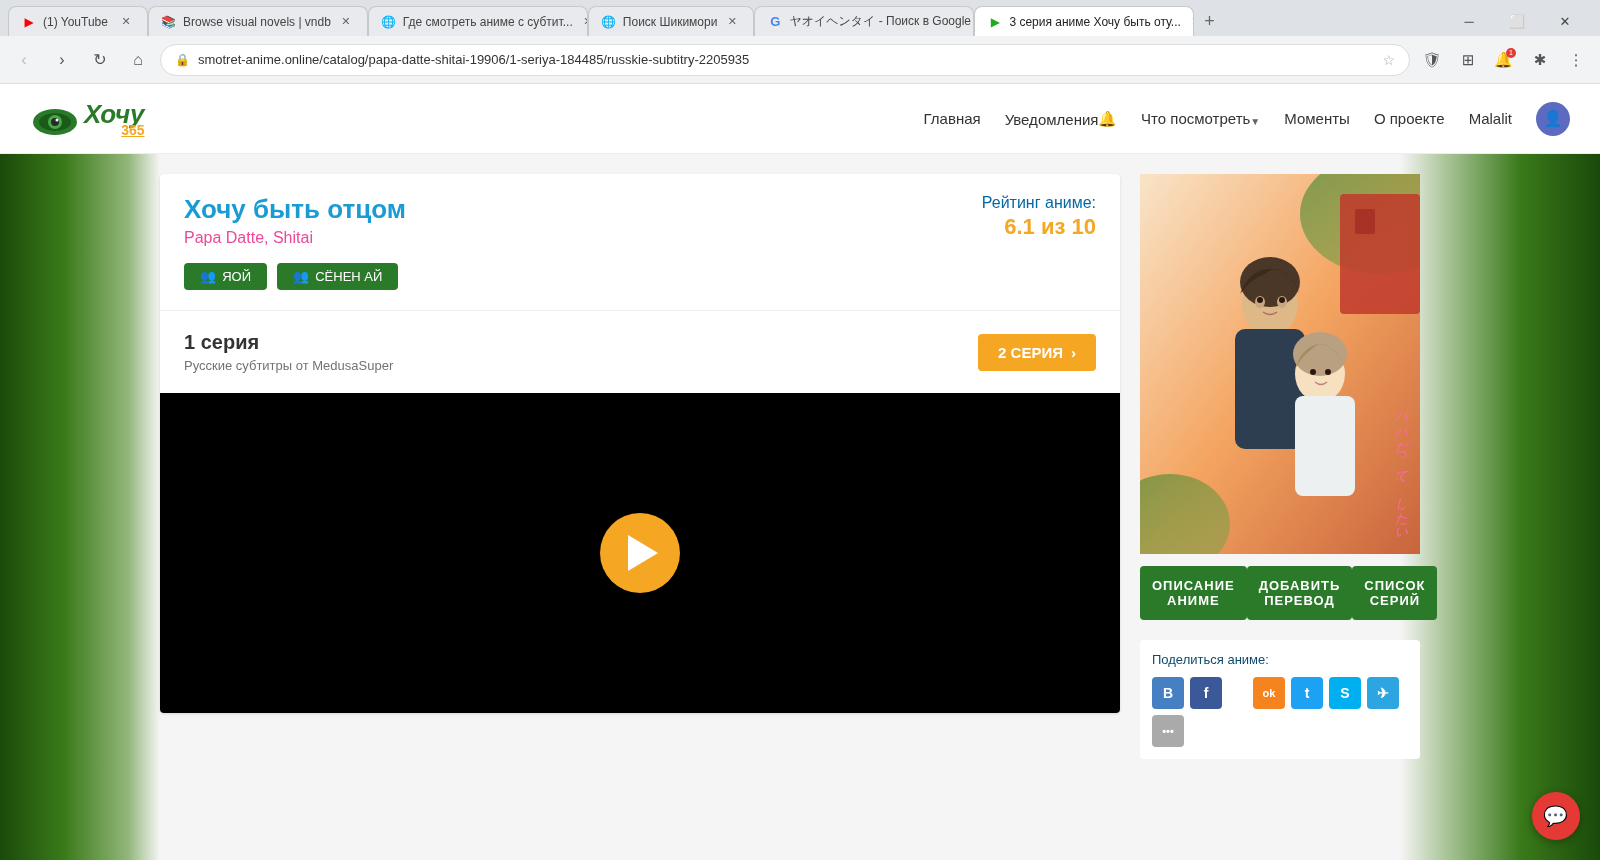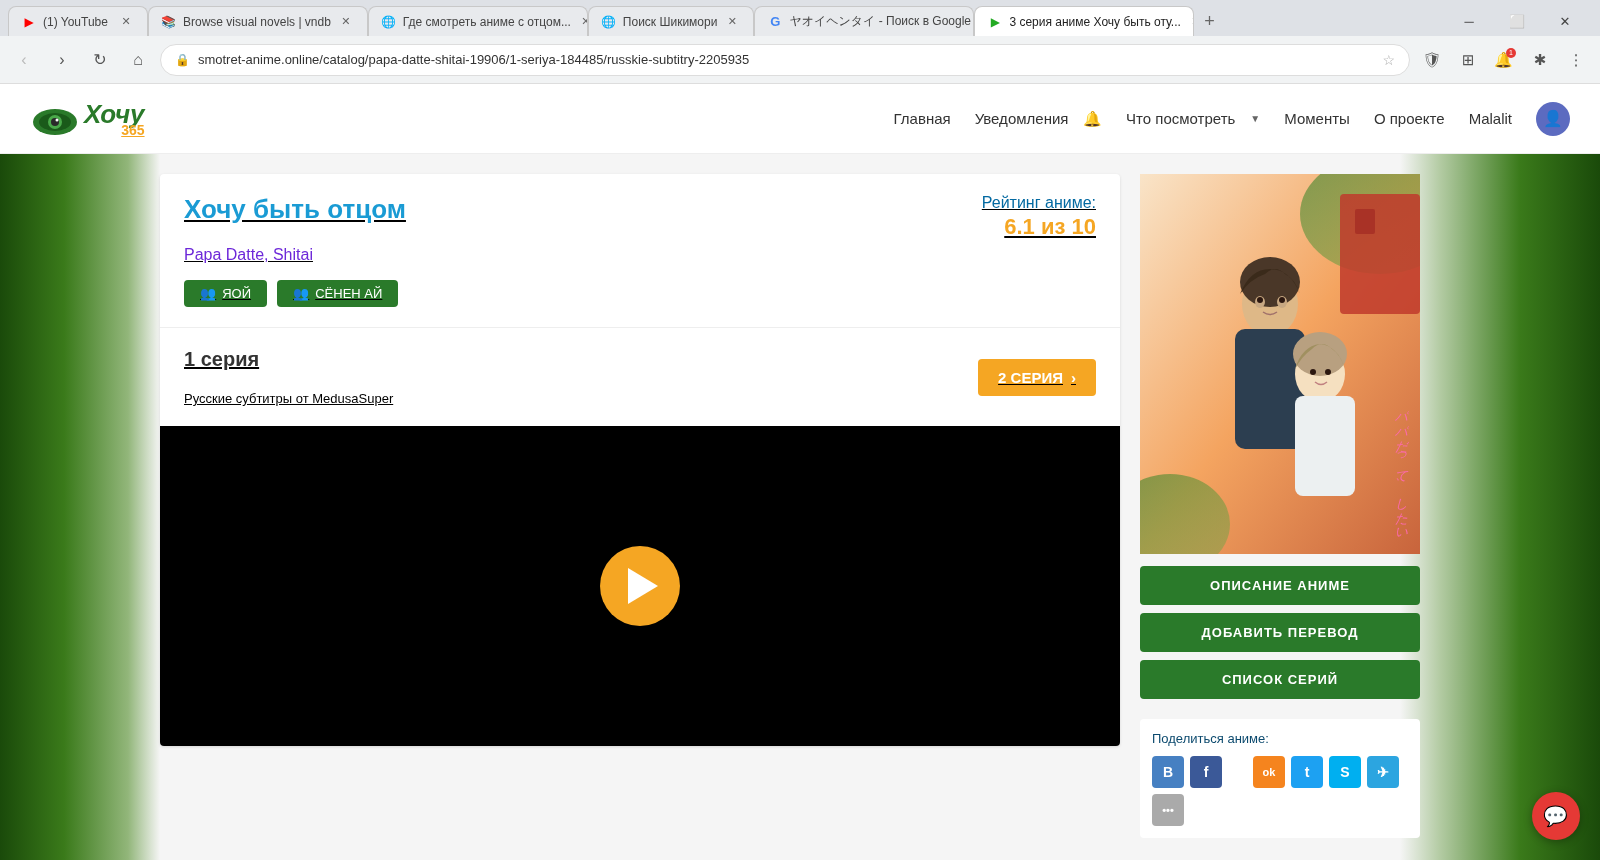--- a/index.html
+++ b/index.html
@@ -219,22 +219,22 @@
       gap: 24px;
     }
     .nav-link {
       font-size: 15px;
       color: #333;
       cursor: pointer;
       text-decoration: none;
     }
     .nav-with-icon {
       display: flex;
-      align-items: center;
-      gap: 15px;
+      align-items: flex-end;
+      gap: 0;
     }
     .nav-dropdown-arrow {
       font-size: 10px;
       color: #666;
     }
     .user-avatar {
       width: 34px;
       height: 34px;
       border-radius: 50%;
       background: #5c6bc0;
@@ -258,39 +258,38 @@
     }
 
     
     .content-panel {
       background: #fff;
       border-radius: 4px;
       width: 992px;
       box-shadow: 0 1px 3px rgba(0,0,0,0.12);
       overflow: hidden;
       margin-left: 160px;
-      text-decoration: underline;
     }
 
     
     .title-section {
       padding: 20px 24px;
       display: flex;
       justify-content: space-between;
       align-items: flex-start;
     }
     .anime-title {
       font-size: 26px;
       font-weight: bold;
       color: #1a9bd4;
     }
     .anime-subtitle {
       font-size: 16px;
-      color: #6d28d9;
-      margin-top: 21px;
+      color: #ec4899;
+      margin-top: 4px;
     }
     .genre-tags {
       display: flex;
       gap: 10px;
       margin-top: 16px;
     }
     .genre-tag {
       background: #2a7a2a;
       color: white;
       font-size: 13px;
@@ -324,22 +323,22 @@
       justify-content: space-between;
       align-items: center;
     }
     .episode-title {
       font-size: 20px;
       font-weight: bold;
       color: #333;
     }
     .episode-subtitle {
       font-size: 13px;
-      color: #000000;
-      margin-top: 20px;
+      color: #737373;
+      margin-top: 4px;
       text-align: center;
     }
     .next-episode-btn {
       background: #f5a623;
       color: white;
       font-size: 15px;
       font-weight: bold;
       padding: 10px 20px;
       border-radius: 4px;
       cursor: pointer;
@@ -382,22 +381,22 @@
     .right-sidebar {
       width: 280px;
       display: flex;
       flex-direction: column;
       gap: 0;
       margin-right: 180px;
     }
 
     .action-buttons {
       display: flex;
-      flex-direction: column;
-      gap: 8px;
+      flex-direction: row;
+      gap: 0;
       padding: 12px 0;
     }
     .action-btn {
       background: #2a7a2a;
       color: white;
       font-size: 13px;
       font-weight: bold;
       padding: 12px;
       text-align: center;
       cursor: pointer;
@@ -527,21 +526,21 @@
     </div>
 
     <div class="tab">
       <span class="tab-favicon">📚</span>
       <span>Browse visual novels | vndb</span>
       <span class="tab-close">✕</span>
     </div>
 
     <div class="tab">
       <span class="tab-favicon">🌐</span>
-      <span>Где смотреть аниме с отцом...</span>
+      <span>Где смотреть аниме с субтит...</span>
       <span class="tab-close">✕</span>
     </div>
 
     <div class="tab">
       <span class="tab-favicon">🌐</span>
       <span>Поиск Шикимори</span>
       <span class="tab-close">✕</span>
     </div>
 
     <div class="tab">

